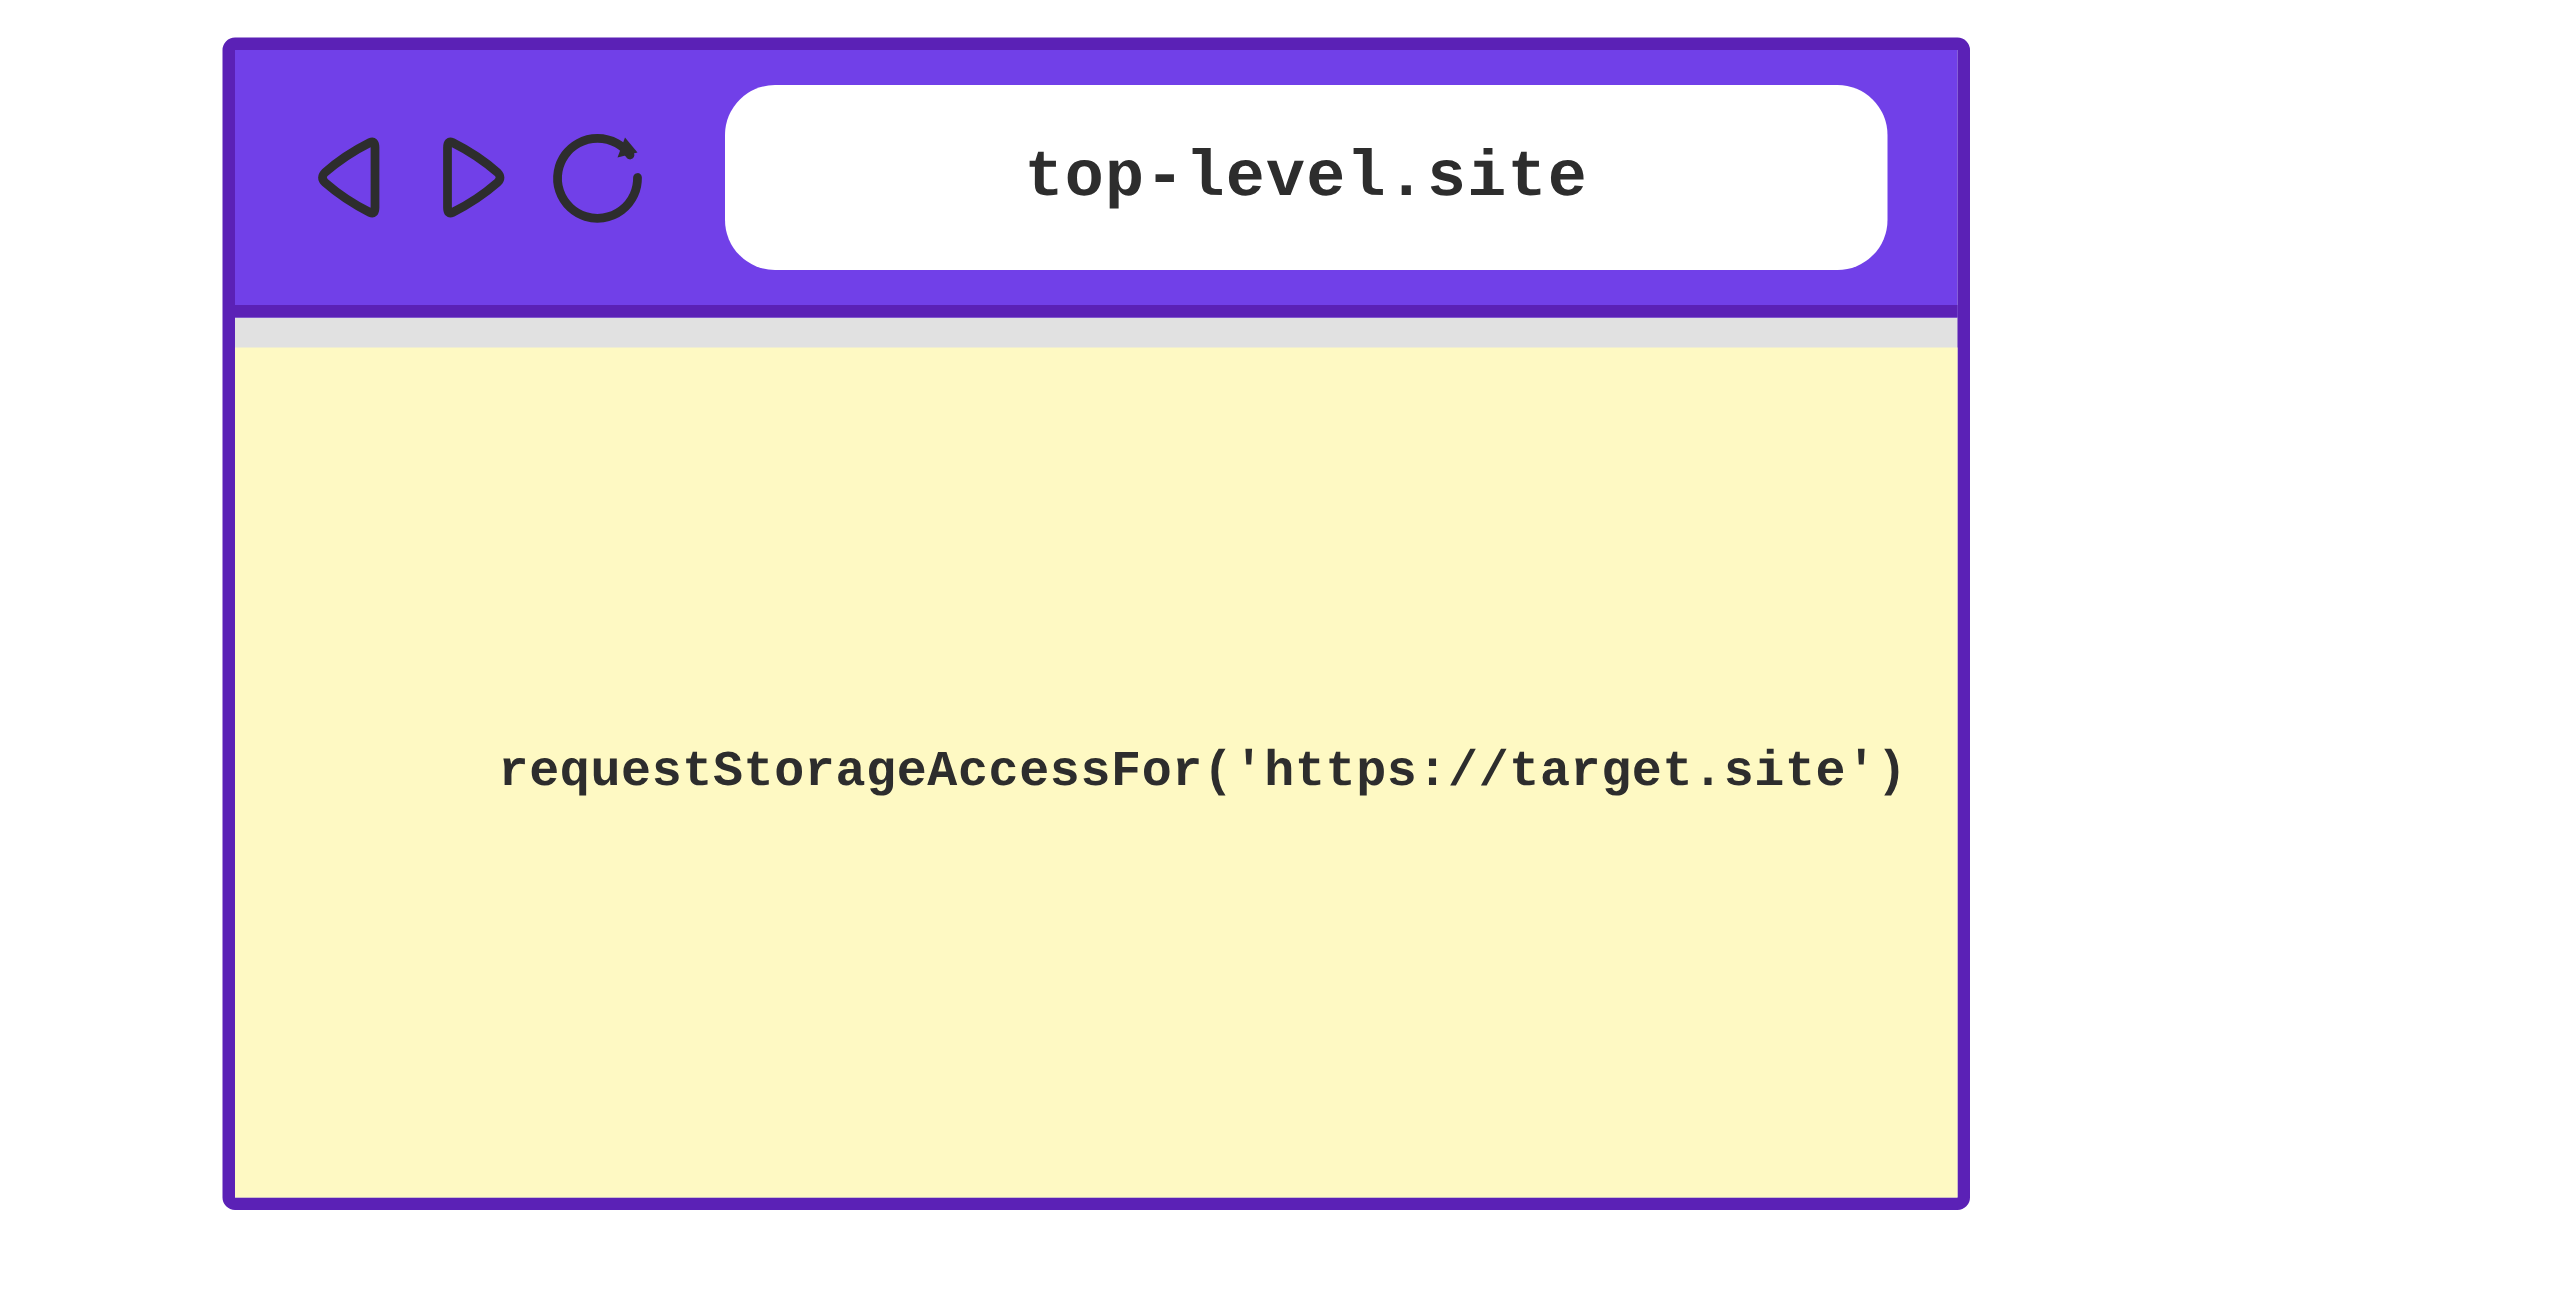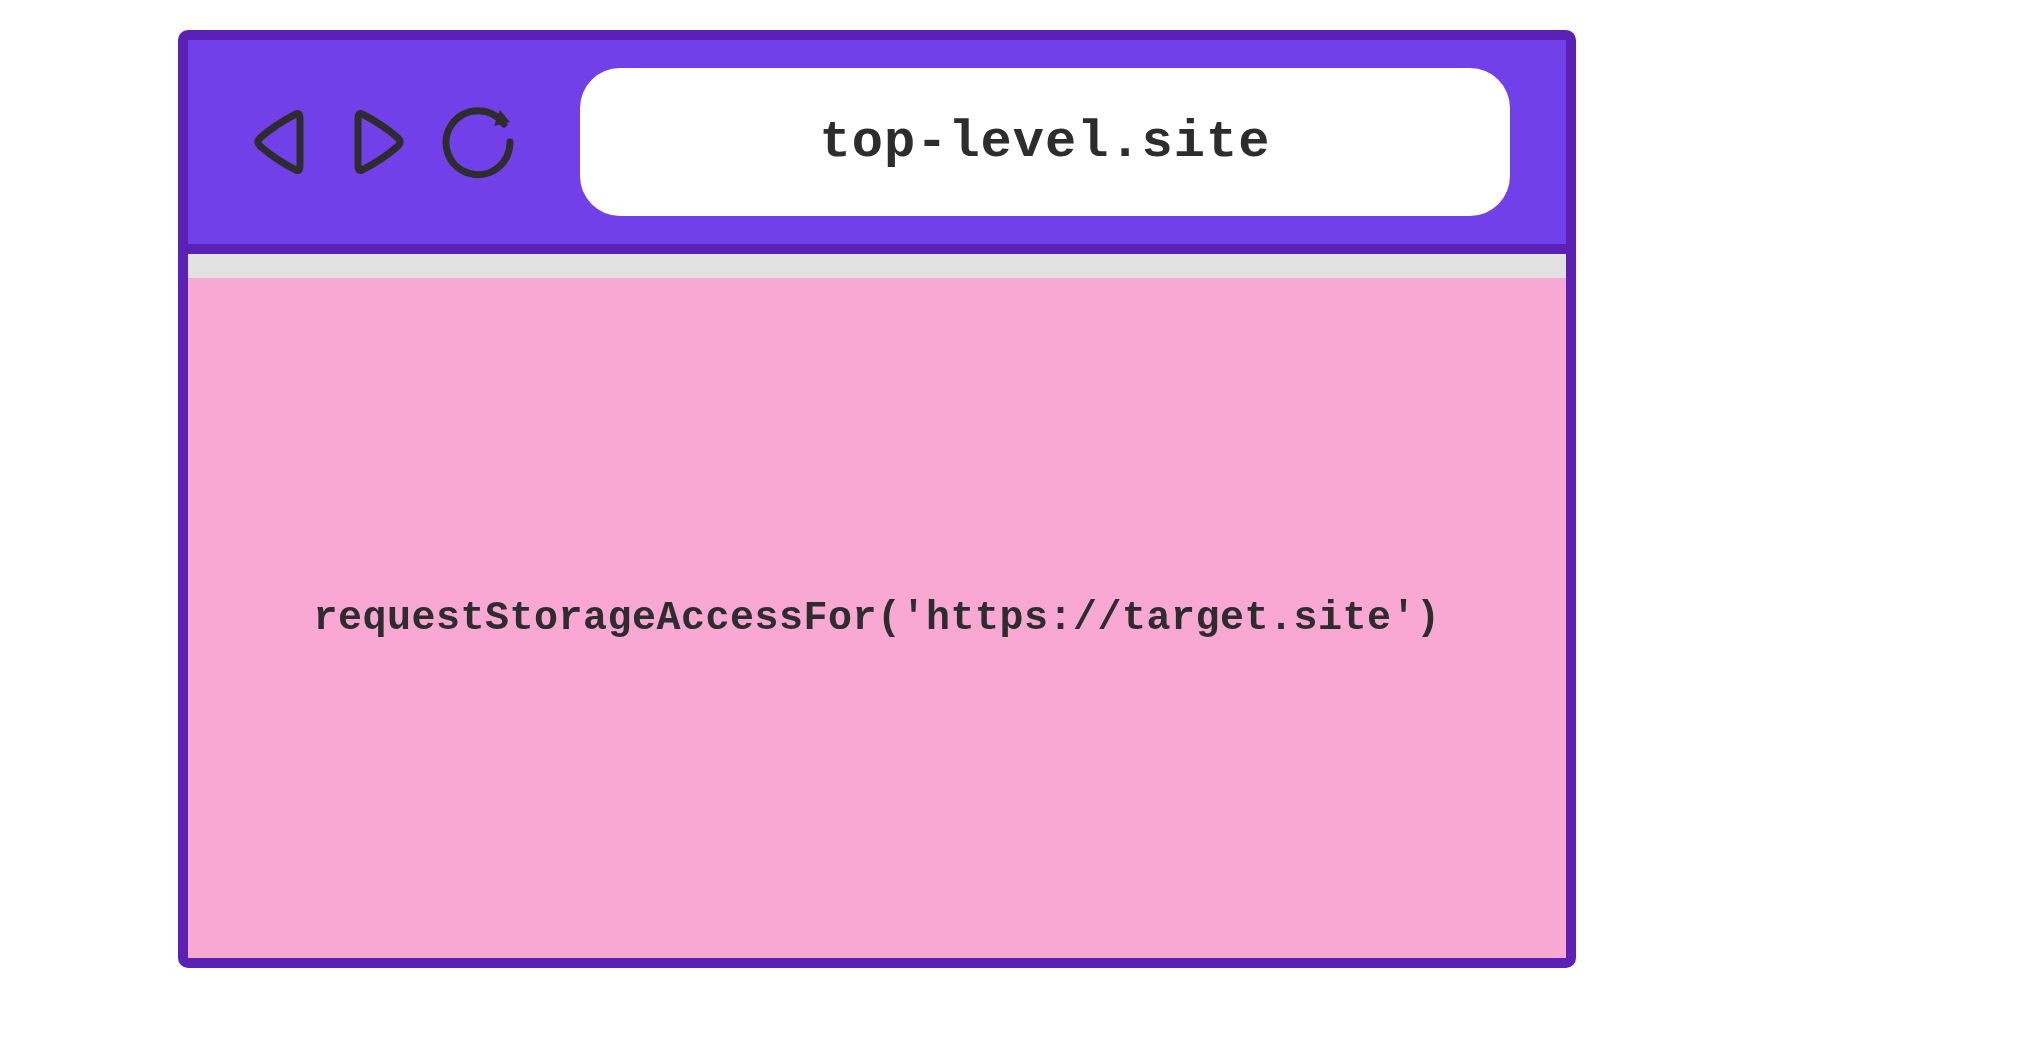--- a/index.html
+++ b/index.html
@@ -58,24 +58,24 @@
   }
   .address-text {
     font-family: "Courier New", Courier, monospace;
     font-size: 52px;
     font-weight: bold;
     color: #2d2d2d;
     letter-spacing: 1px;
   }
   .browser-viewport {
     flex: 1;
-    background: #f9a8d4;
+    background: #fef9c3;
     display: flex;
     align-items: center;
-    justify-content: center;
+    justify-content: flex-end;
     padding: 40px;
     margin-top: 24px;
   }
   .code-text {
     font-family: "Courier New", Courier, monospace;
     font-size: 40px;
     font-weight: bold;
     color: #2d2d2d;
     letter-spacing: 0.5px;
     white-space: nowrap;

